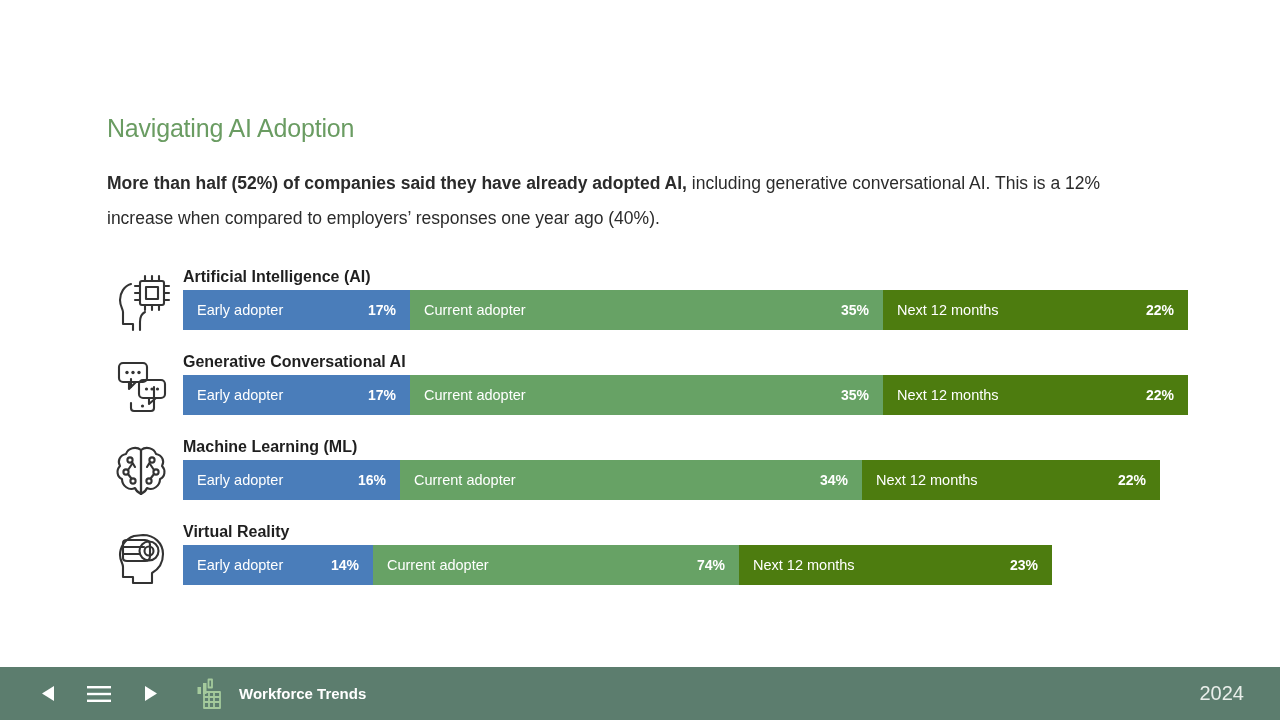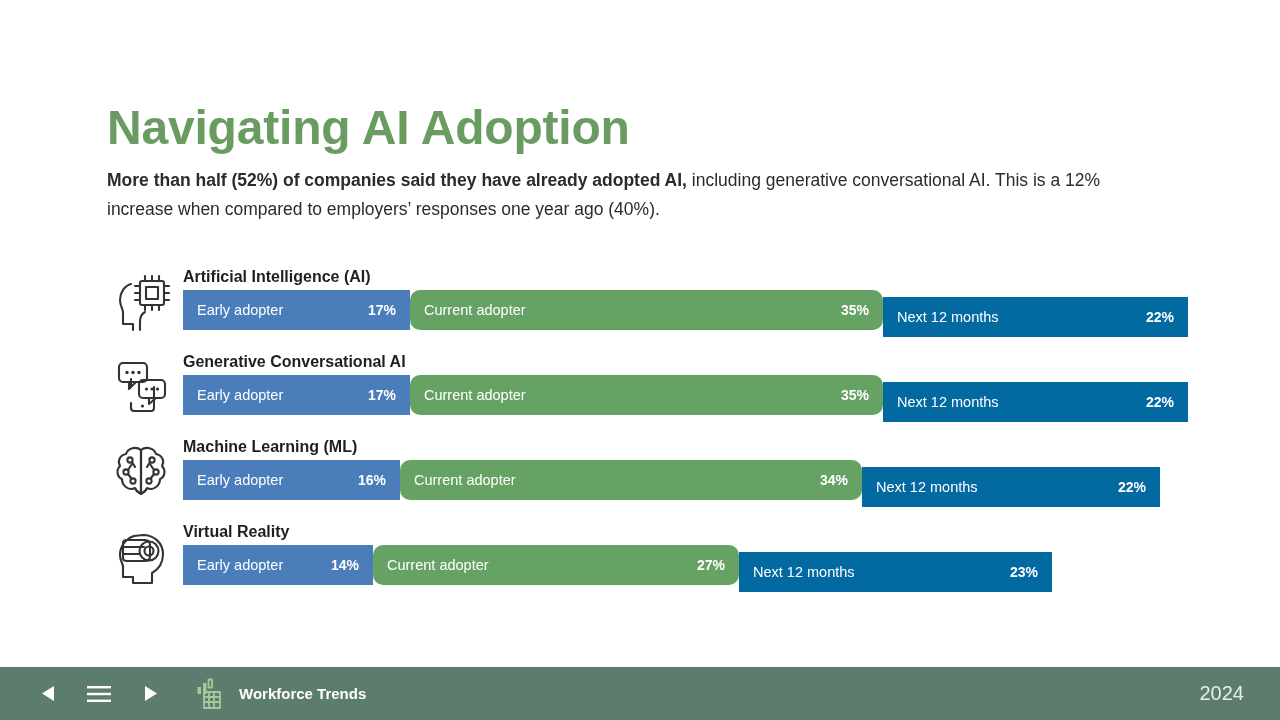--- a/index.html
+++ b/index.html
@@ -7,35 +7,35 @@
     width: 1280px; height: 720px;
     background: #ffffff;
     font-family: "Liberation Sans", sans-serif;
     overflow: hidden;
   }
   .slide { position: relative; width: 1280px; height: 720px; background: #fff; }
 
   
   .title {
     position: absolute;
-    left: 107px; top: 100px;
-    font-size: 48px;
-    font-weight: 700;
+    left: 107px; top: 114px;
+    font-size: 25px;
+    font-weight: 400;
     color: #6a9c62;
     letter-spacing: -0.2px;
     white-space: nowrap;
   }
 
   
   .body-copy {
     position: absolute;
     left: 107px; top: 166px;
     width: 1060px;
     font-size: 17.5px;
-    line-height: 29px;
+    line-height: 35px;
     color: #2b2b2b;
   }
   .body-copy .lead { font-weight: bold; }
 
   
   .rows {
     position: absolute;
     left: 107px; top: 262px;
     width: 1090px;
   }
@@ -77,22 +77,22 @@
     font-weight: 400;
     white-space: nowrap;
   }
   .seg-value {
     font-size: 14px;
     font-weight: bold;
     white-space: nowrap;
     margin-left: 12px;
   }
   .seg.blue  { background: #4a7dba; }
-  .seg.green { background: #67a265; border-radius: 10px; }
-  .seg.red   { background: #0369a1; margin-top: 7px; }
+  .seg.green { background: #67a265; }
+  .seg.red   { background: #4d7c0f; }
 
   
   .footer {
     position: absolute;
     left: 0; bottom: 0;
     width: 1280px; height: 53px;
     background: #5c7d6e;
     display: flex;
     align-items: center;
   }
@@ -245,21 +245,21 @@
         </svg>
       </div>
       <div class="row-label">Virtual Reality</div>
       <div class="bar" style="width:869px;">
         <div class="seg blue" style="width:190px;">
           <span class="seg-label">Early adopter</span>
           <span class="seg-value">14%</span>
         </div>
         <div class="seg green" style="width:366px;">
           <span class="seg-label">Current adopter</span>
-          <span class="seg-value">27%</span>
+          <span class="seg-value">74%</span>
         </div>
         <div class="seg red" style="width:313px;">
           <span class="seg-label">Next 12 months</span>
           <span class="seg-value">23%</span>
         </div>
       </div>
     </div>
 
   </div>
 

